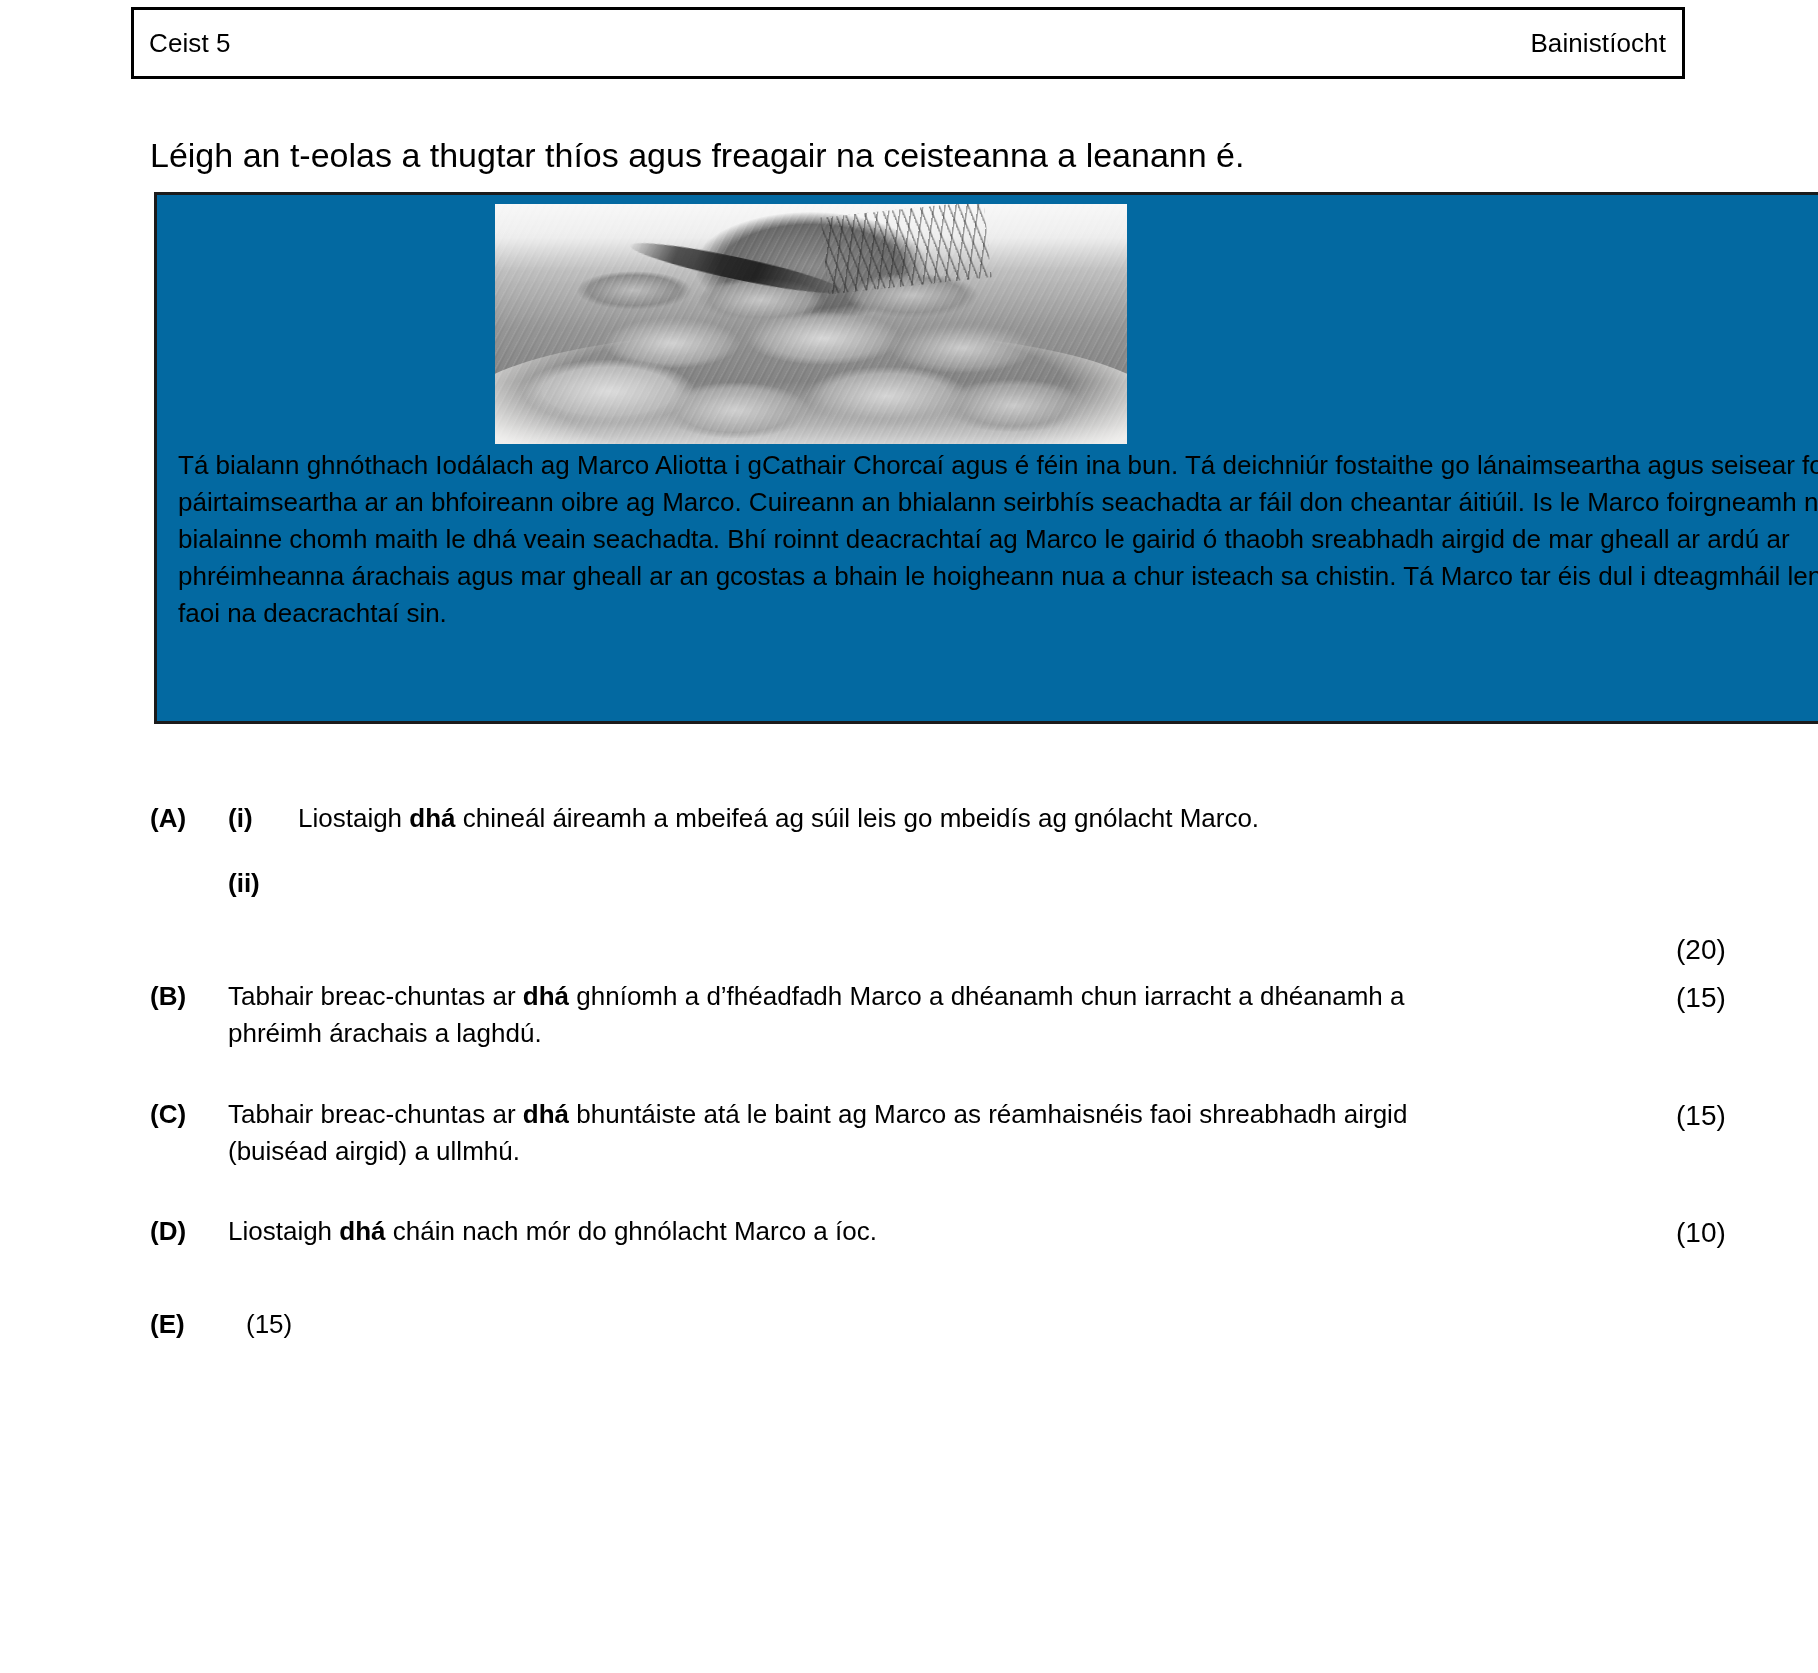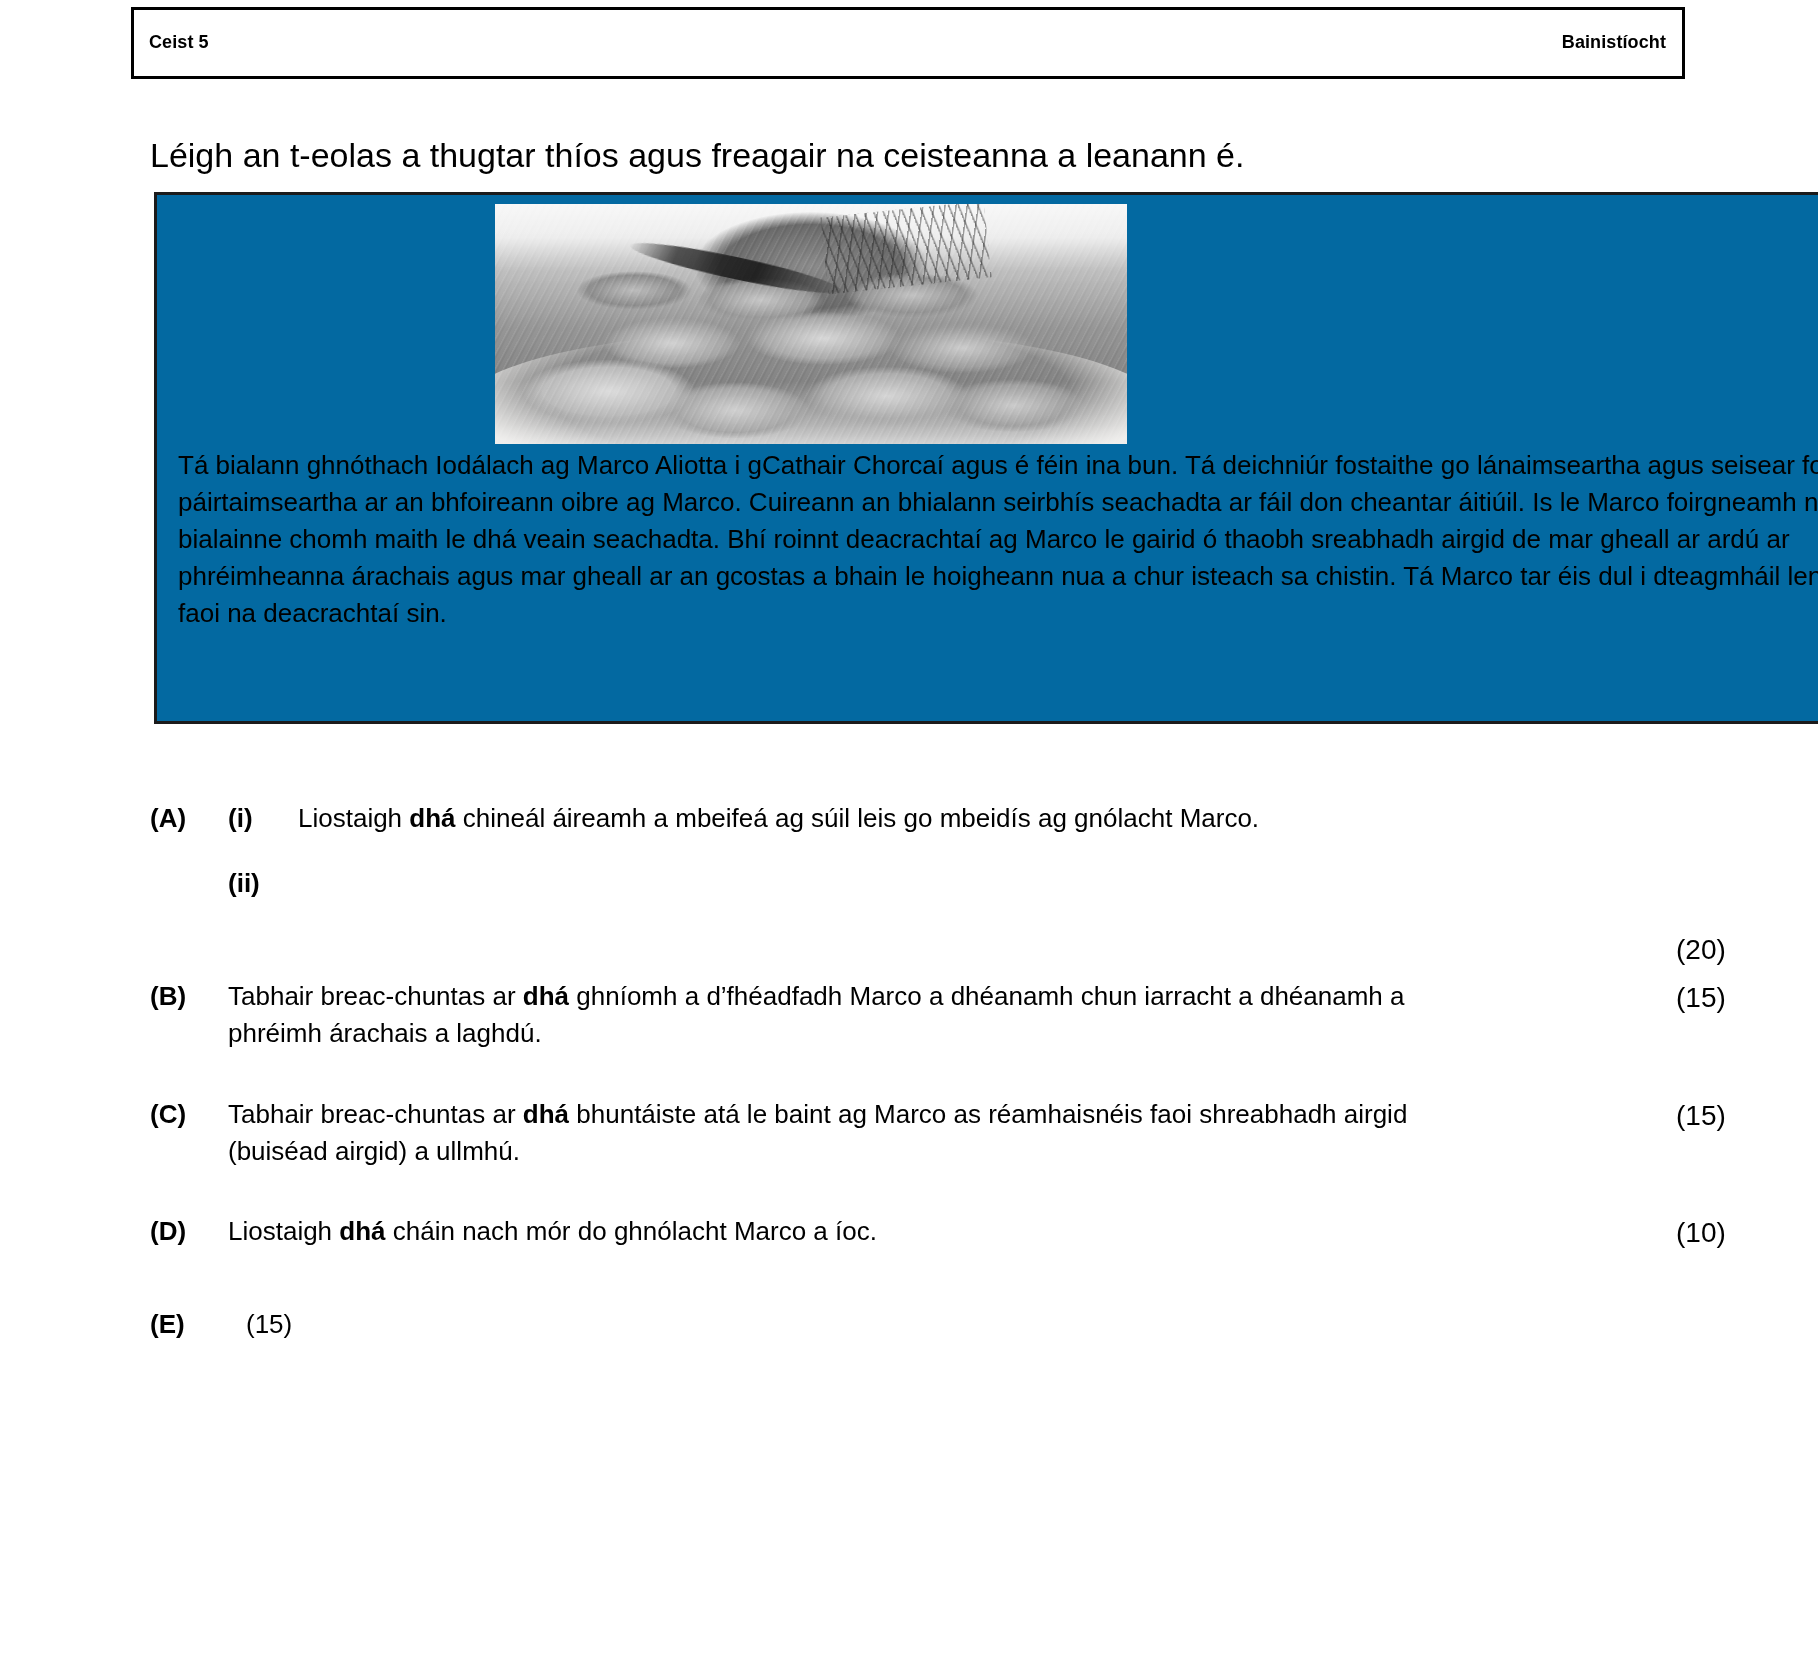--- a/index.html
+++ b/index.html
@@ -30,22 +30,22 @@
     width: 1554px;
     height: 72px;
     border: 3px solid #000000;
     box-sizing: border-box;
     display: flex;
     align-items: center;
     justify-content: space-between;
     padding: 0 16px 0 15px;
   }
   .header-left, .header-right {
-    font-size: 18px;
-    font-weight: bold;
+    font-size: 26px;
+    font-weight: normal;
     letter-spacing: 0.1px;
     line-height: 1.1;
   }
 
   
   .intro {
     position: absolute;
     left: 150px;
     top: 133px;
     font-size: 34px;

